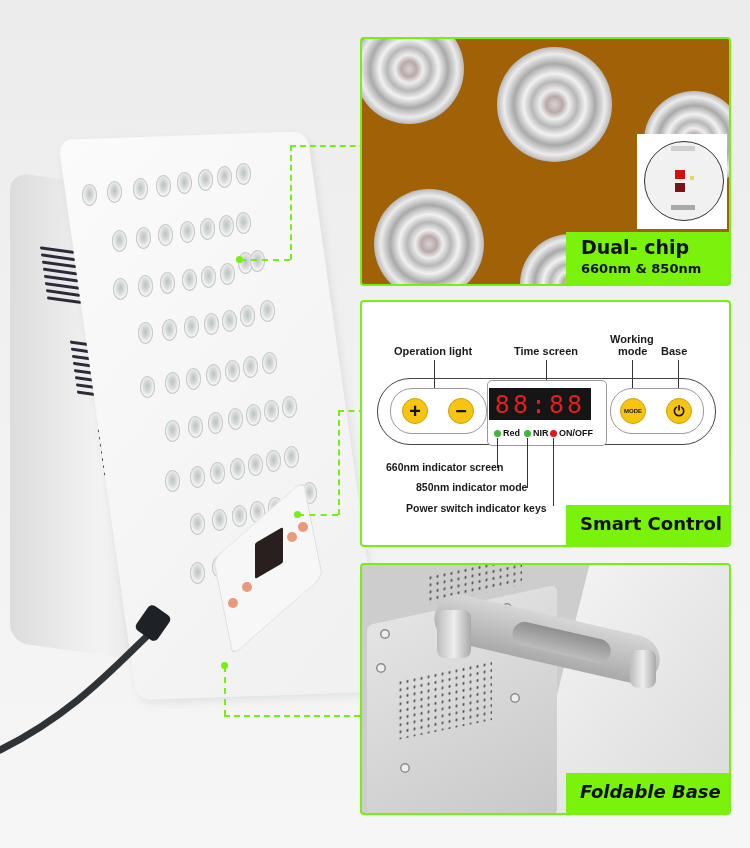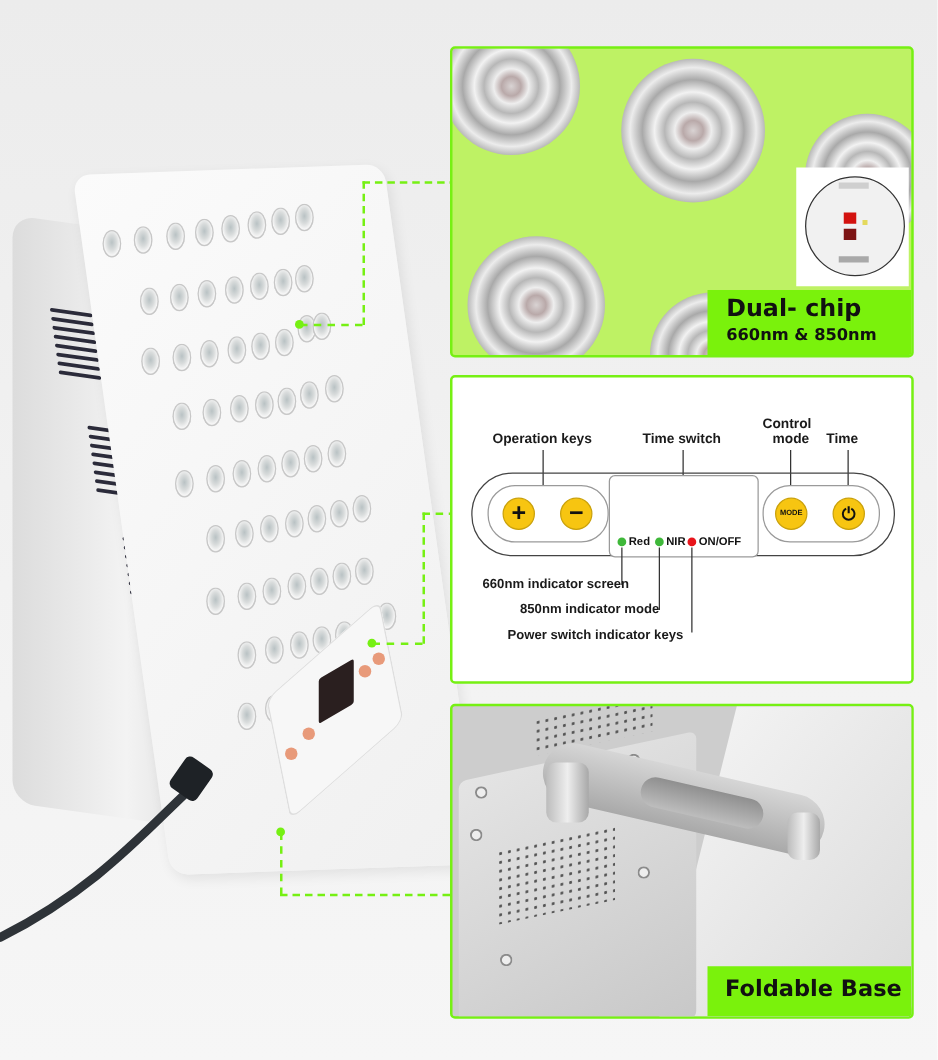--- a/index.html
+++ b/index.html
@@ -21,21 +21,21 @@
   .mini-display{left:255px;top:535px;width:28px;height:36px;background:#2a1f1f;border-radius:2px;transform:skewY(-30deg);}
   .mini-btn{position:absolute;width:10px;height:10px;border-radius:50%;background:#e89a7a;}
   .base{left:40px;top:555px;width:220px;height:90px;background:linear-gradient(180deg,#f1f1f1,#d9d9d9);
        border-radius:14px;transform:skewX(-40deg) rotate(8deg);box-shadow:0 3px 4px rgba(0,0,0,.08);}
   .base2{left:270px;top:578px;width:60px;height:28px;background:linear-gradient(180deg,#ececec,#d7d7d7);border-radius:14px;}
   .cable{left:0;top:600px;width:190px;height:160px;}
   
   .box{position:absolute;border:2px solid #76f013;border-radius:4px;overflow:hidden;}
   .badge{position:absolute;right:0;bottom:0;background:#7af20c;color:#111;font-weight:bold;
          font-family:"DejaVu Sans","Liberation Sans",sans-serif;}
-  .b1{left:360px;top:37px;width:367px;height:245px;background:#bef264;}
+  .b1{left:360px;top:37px;width:367px;height:245px;background:#a16207;}
   .b2{left:360px;top:300px;width:367px;height:243px;background:#ffffff;}
   .b3{left:360px;top:563px;width:367px;height:248px;background:#cdcdcd;}
   
   .big-led{position:absolute;border-radius:50%;
      background:radial-gradient(circle,#d9d3d3 0%,#b9a9a9 10%,#eeeeee 18%,#b7b7b7 28%,#f2f2f2 38%,#a9a9a9 50%,#ececec 62%,#9f9f9f 75%,#dcdcdc 88%,#c4c4c4 100%);}
   .chip-inset{position:absolute;left:275px;top:95px;width:90px;height:95px;background:#fff;}
   .chip-ring{position:absolute;left:7px;top:7px;width:78px;height:78px;border:1.5px solid #333;border-radius:50%;background:#f1f1f1;}
   
   .label{position:absolute;font-size:11px;font-weight:bold;color:#1a1a1a;white-space:nowrap;}
   .vline{position:absolute;width:1px;background:#333;}
@@ -216,25 +216,25 @@
     </div>
   </div>
   <div class="badge" style="width:163px;height:52px;">
     <div style="position:absolute;left:15px;top:4px;font-size:19px;">Dual- chip</div>
     <div style="position:absolute;left:15px;top:29px;font-size:13px;">660nm &amp; 850nm</div>
   </div>
 </div>
 
 <div class="box b2">
 
-  <div class="label" style="left:32px;top:43px;">Operation keys</div>
-  <div class="label" style="left:152px;top:43px;">Time switch</div>
-  <div class="label" style="left:248px;top:31px;">Control</div>
+  <div class="label" style="left:32px;top:43px;">Operation light</div>
+  <div class="label" style="left:152px;top:43px;">Time screen</div>
+  <div class="label" style="left:248px;top:31px;">Working</div>
   <div class="label" style="left:256px;top:43px;">mode</div>
-  <div class="label" style="left:299px;top:43px;">Time</div>
+  <div class="label" style="left:299px;top:43px;">Base</div>
 
   <div class="vline" style="left:72px;top:58px;height:36px;"></div>
   <div class="vline" style="left:184px;top:58px;height:30px;"></div>
   <div class="vline" style="left:270px;top:58px;height:38px;"></div>
   <div class="vline" style="left:316px;top:58px;height:38px;"></div>
 
   <div class="pill-outer"></div>
   <div class="pill-in" style="left:28px;top:86px;width:95px;height:44px;"></div>
   <div class="pill-in" style="left:248px;top:86px;width:92px;height:44px;"></div>
   <div class="disp-frame"></div>
@@ -245,20 +245,21 @@
   <div class="ybtn" style="left:86px;top:96px;font-size:20px;">
     <span>−</span>
   </div>
   <div class="ybtn" style="left:258px;top:96px;font-size:6px;">
     <span>MODE</span>
   </div>
   <div class="ybtn" style="left:304px;top:96px;font-size:14px;">
     <span>⏻</span>
   </div>
 
+  <div class="seg">88:88</div>
 
   <div class="ind" style="left:132px;">
     <span class="dot" style="background:#3fb83a;"></span>
     <span>Red</span>
   </div>
   <div class="ind" style="left:162px;">
     <span class="dot" style="background:#3fb83a;"></span>
     <span>NIR</span>
   </div>
   <div class="ind" style="left:188px;">
@@ -267,33 +268,36 @@
   </div>
 
   <div class="vline" style="left:135px;top:136px;height:30px;"></div>
   <div class="vline" style="left:165px;top:136px;height:50px;"></div>
   <div class="vline" style="left:191px;top:136px;height:68px;"></div>
 
   <div class="label" style="left:24px;top:159px;font-size:10.5px;">660nm indicator screen</div>
   <div class="label" style="left:54px;top:179px;font-size:10.5px;">850nm indicator mode</div>
   <div class="label" style="left:44px;top:200px;font-size:10.5px;">Power switch indicator keys</div>
 
+  <div class="badge" style="width:163px;height:40px;">
+    <div style="position:absolute;left:14px;top:8px;font-size:18px;">Smart Control</div>
+  </div>
 </div>
 
 <div class="box b3">
   <div class="rt-panel"></div>
   <div class="plate"></div>
   <div class="holes" style="left:65px;top:0;width:95px;height:30px;transform:skewY(-12deg);"></div>
   <div class="holes" style="left:35px;top:105px;width:95px;height:60px;transform:skewY(-12deg);"></div>
   <div class="screw" style="left:18px;top:64px;"></div>
   <div class="screw" style="left:14px;top:98px;"></div>
   <div class="screw" style="left:140px;top:38px;"></div>
   <div class="screw" style="left:148px;top:128px;"></div>
   <div class="screw" style="left:38px;top:198px;"></div>
   <div class="arm">
     <div class="arm-slot"></div>
   </div>
   <div class="hinge" style="left:75px;top:45px;"></div>
   <div class="hinge" style="left:268px;top:85px;width:26px;height:38px;"></div>
-  <div class="badge" style="width:163px;height:40px;">
+  <div class="badge" style="width:163px;height:40px;font-style:italic;">
     <div style="position:absolute;left:14px;top:8px;font-size:18px;">Foldable Base</div>
   </div>
 </div>
 
 </body></html>

